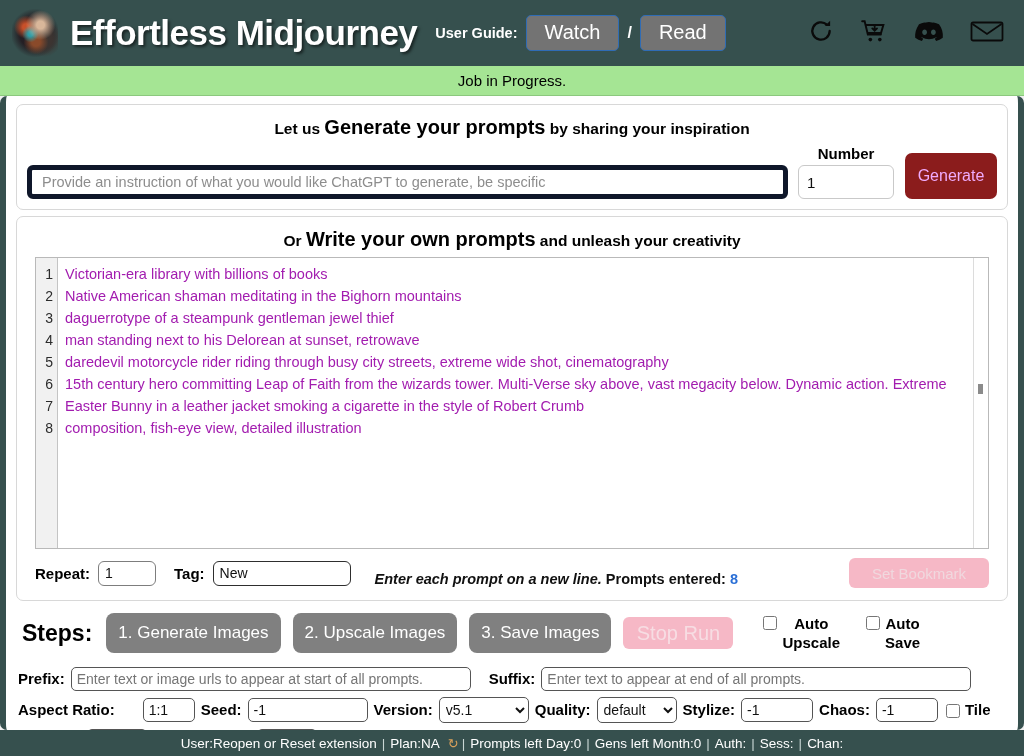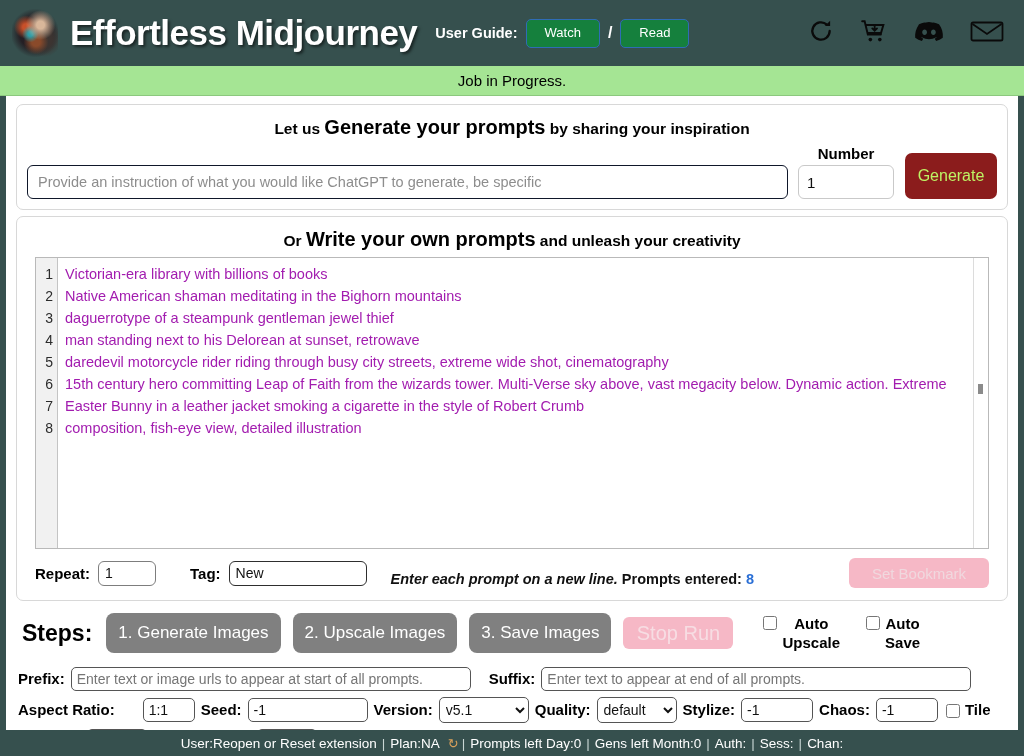--- a/index.html
+++ b/index.html
@@ -43,25 +43,25 @@
     white-space: nowrap;
   }
   .guide-wrap {
     display: flex; align-items: center; gap: 8px;
     margin-left: 18px;
   }
   .guide-label {
     color: #ffffff; font-size: 14.5px; font-weight: bold; white-space: nowrap;
   }
   .btn-blue {
-    background: #15803d;
+    background: #737373;
     color: #fff;
     border: 1px solid #2f6cb5;
     border-radius: 5px;
-    font-size: 13px;
+    font-size: 20px;
     padding: 6px 18px 8px 18px;
     line-height: 1;
     cursor: pointer;
     font-family: "Liberation Sans", sans-serif;
   }
   .slash { color: #fff; font-weight: bold; font-size: 16px; }
   .header-icons {
     margin-left: auto;
     display: flex; align-items: center; gap: 26px;
     padding-right: 6px;
@@ -79,20 +79,21 @@
   }
 
   
   .page {
     background: #fff;
     border-left: 6px solid #36504e;
     border-right: 6px solid #36504e;
     height: 634px;
     padding: 8px 10px 0 10px;
     position: relative;
+    border-radius: 7px;
   }
 
   .panel {
     border: 1px solid #d8d8d8;
     border-radius: 7px;
     background: #fff;
     padding: 8px 10px 10px 10px;
   }
   .panel + .panel { margin-top: 6px; }
 
@@ -105,21 +106,21 @@
   }
   .panel-heading b { font-size: 20px; font-weight: bold; }
   .panel-heading .lite { font-weight: bold; font-size: 15.5px; }
 
   .gen-row {
     display: flex; align-items: flex-end; gap: 0;
   }
   .instr-input {
     flex: 1 1 auto;
     height: 34px;
-    border: 1px solid #0f172a;
+    border: 5px solid #0f172a;
     border-radius: 6px;
     padding: 0 10px;
     font-size: 14.5px;
     color: #222;
     font-family: "Liberation Sans", sans-serif;
     background: #fff;
   }
   .instr-input::placeholder { color: #8d8d8d; }
   .number-col {
     width: 100px;
@@ -130,21 +131,21 @@
   .number-input {
     width: 96px; height: 34px;
     border: 1px solid #c9c9c9; border-radius: 6px;
     padding: 0 8px; font-size: 15px;
     font-family: "Liberation Sans", sans-serif;
     background:#fff; color:#111;
   }
   .btn-generate {
     margin-left: 9px;
     background: #8b1c1c;
-    color: #bef264;
+    color: #f0abfc;
     border: none; border-radius: 7px;
     font-size: 16px;
     width: 92px; height: 46px;
     cursor: pointer;
     font-family: "Liberation Sans", sans-serif;
   }
 
   
   .editor {
     display: flex;
@@ -389,21 +390,21 @@
         <div class="code-line">composition, fish-eye view, detailed illustration</div>
       </div>
       <div class="ed-scroll">
         <div class="ed-thumb"></div>
       </div>
     </div>
 
     <div class="meta-row">
       <span class="lbl">Repeat:</span>
       <input class="in-sm" type="text" value="1" style="">
-      <span class="lbl" style="margin-left:34px">Tag:</span>
+      <span class="lbl" style="margin-left:18px">Tag:</span>
       <input class="in-tag" type="text" value="New" style="">
       <span class="hint">
         <span>Enter each prompt on a new line.</span><span class="plain"> Prompts entered: </span><span class="cnt">8</span>
       </span>
       <button class="btn-bookmark">Set Bookmark</button>
     </div>
   </div>
 
   <div class="steps-row">
     <span class="steps-label">Steps:</span>

